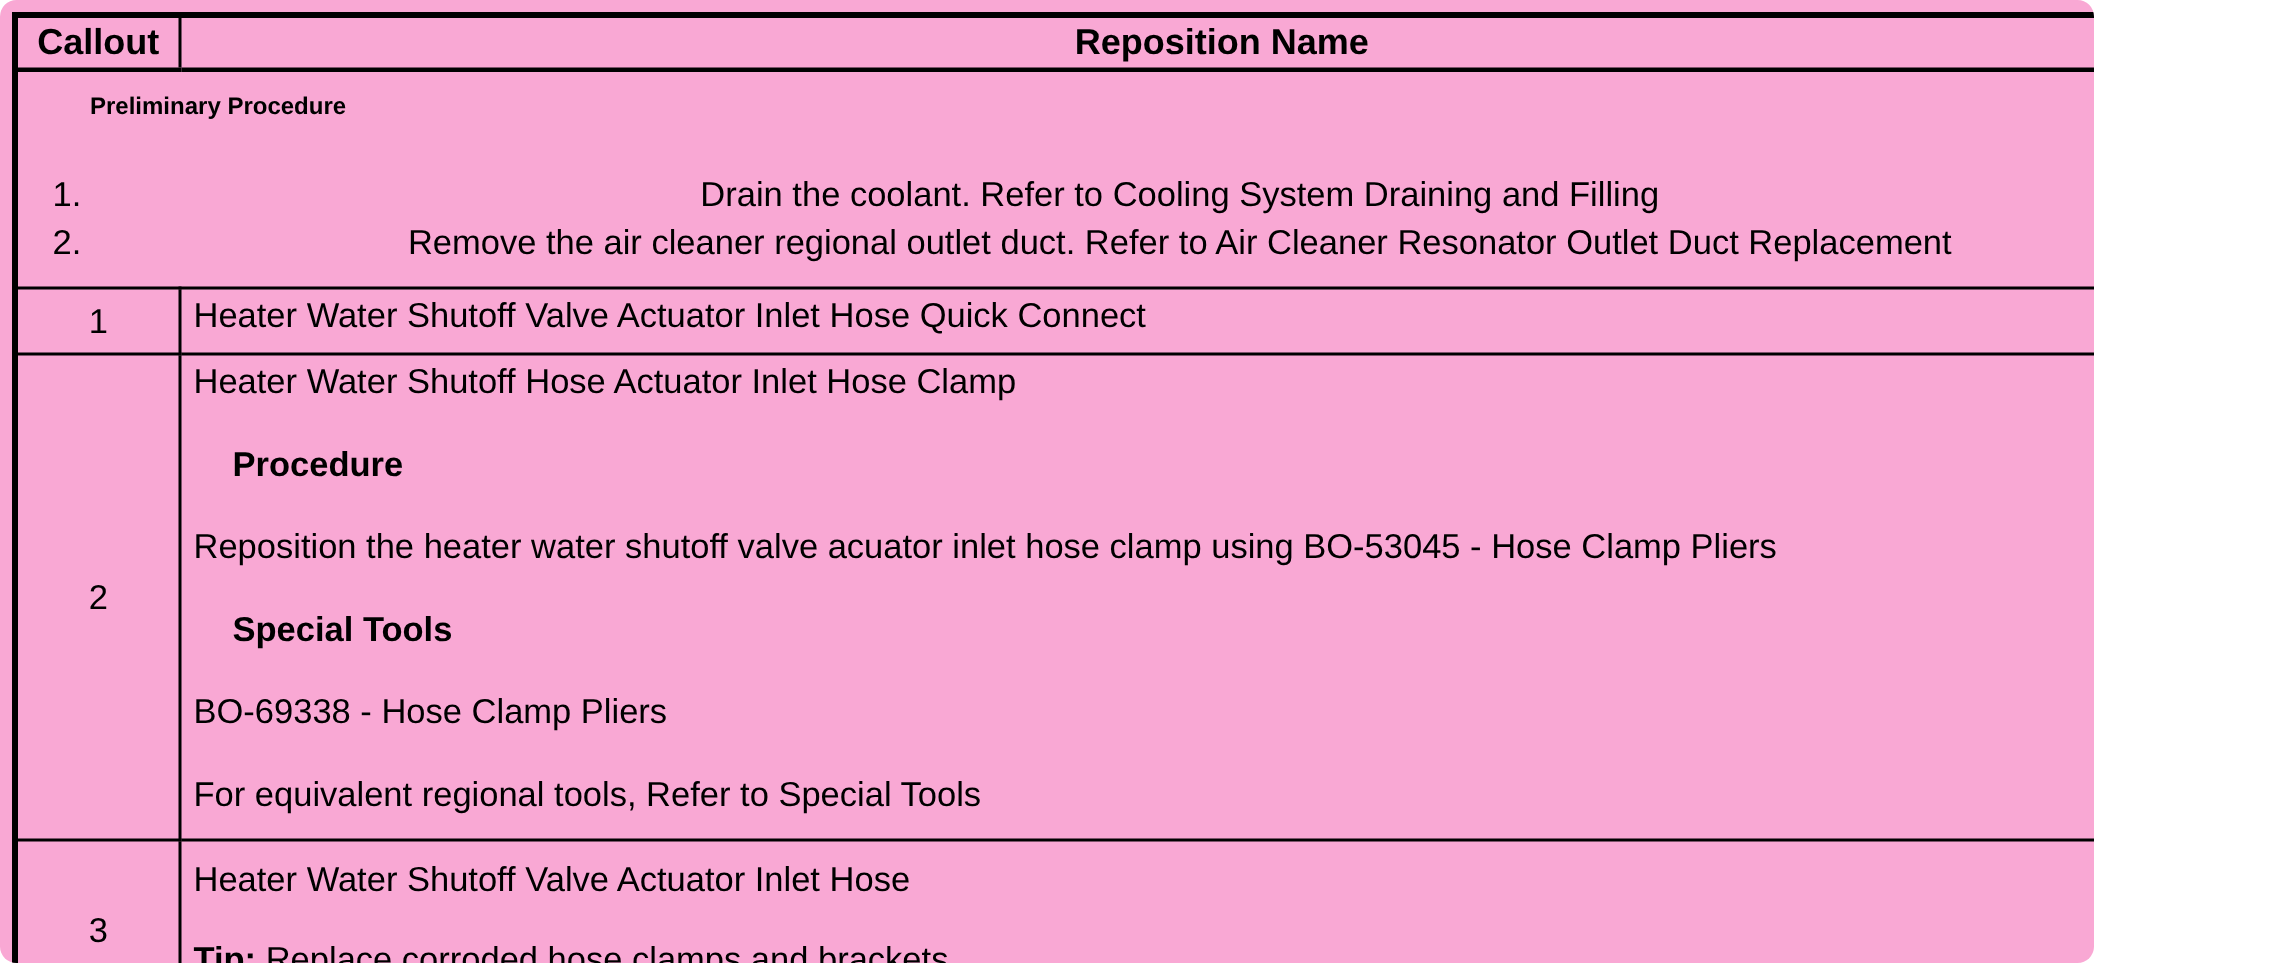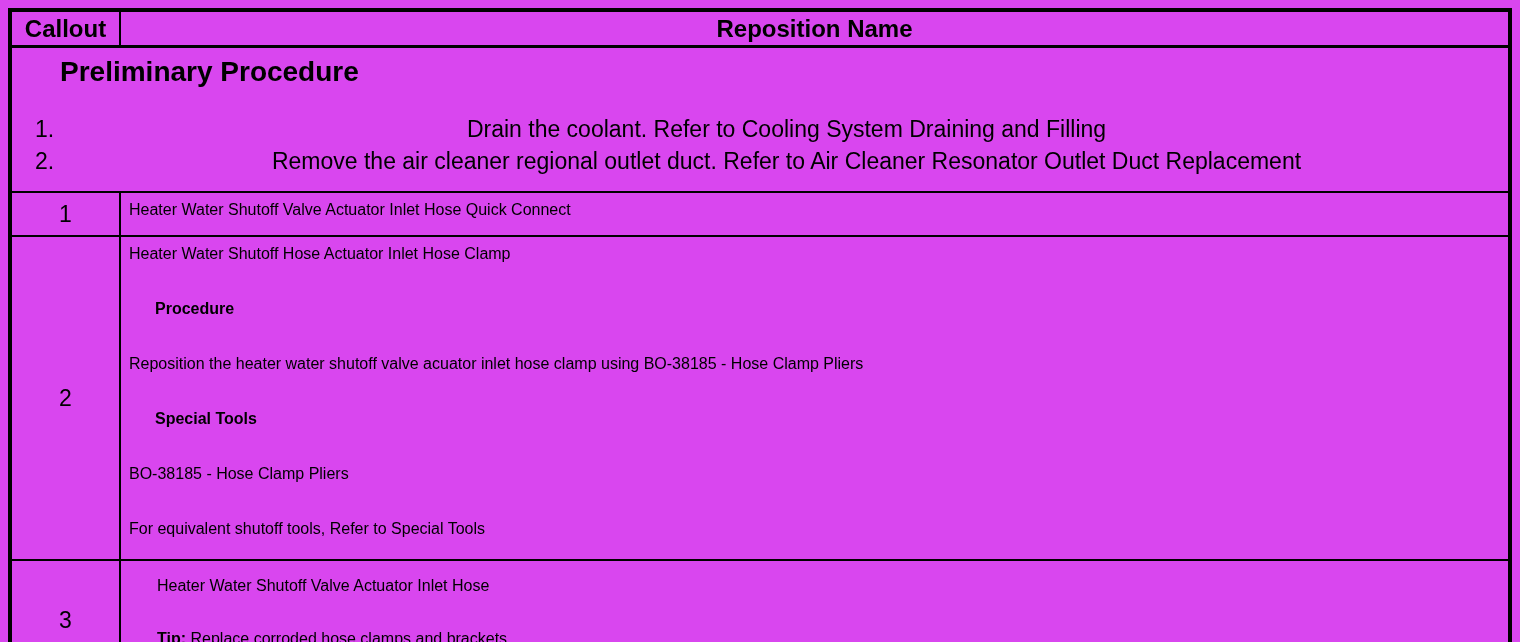--- a/index.html
+++ b/index.html
@@ -2,21 +2,21 @@
 <html><head>
 <meta charset="utf-8">
 <style>
   html, body { margin: 0; padding: 0; }
   body {
     width: 1520px; height: 642px;
     background: #ffffff;
     color: #000000;
     font-family: "Liberation Sans", sans-serif;
   }
-  .page { position: relative; width: 1520px; height: 642px; background: #d946ef; overflow: hidden; }
+  .page { position: relative; width: 1396px; height: 642px; background: #f9a8d4; overflow: hidden; border-radius: 11px; }
 
   table.doc-table {
     position: absolute; left: 8px; top: 8px;
     width: 1504px;
     border-collapse: collapse;
     table-layout: fixed;
     border: 4px solid #000000;
   }
   col.col-callout { width: 110px; }
 
@@ -33,42 +33,42 @@
 
   td { padding: 0; vertical-align: top; }
 
   tr.prelim-row td {
     height: 133px;
     border-bottom: 2px solid #000000;
     padding: 10px 10px 0 23px;
   }
   .prelim-heading {
     margin: 0 0 30px 25px;
-    font-size: 28px;
+    font-size: 16px;
     font-weight: bold;
     line-height: 28px;
   }
   .step { display: flex; font-size: 23px; line-height: 26px; margin: 0 0 6px 0; }
   .step-num { flex: none; width: 40px; }
   .step-text { flex: 1 1 auto; text-align: center; }
 
   td.callout-cell {
     border-right: 2px solid #000000;
     text-align: center;
     vertical-align: middle;
     font-size: 23px;
   }
   tr.body-row-1 td { height: 38px; border-bottom: 2px solid #000000; }
   tr.body-row-2 td { height: 318px; border-bottom: 2px solid #000000; }
   tr.body-row-3 td { height: 90px; }
 
-  td.name-cell { padding: 4px 10px 0 8px; font-size: 16px; }
+  td.name-cell { padding: 4px 10px 0 8px; font-size: 23px; }
   td.name-cell.pad-12 { padding-top: 12px; }
   td.name-cell p { margin: 0 0 29px 0; line-height: 26px; }
-  tr.body-row-3 td.name-cell p { margin-bottom: 27px; margin-left: 28px; }
+  tr.body-row-3 td.name-cell p { margin-bottom: 27px; }
   td.name-cell p.last { margin-bottom: 0; }
   td.name-cell p.bold { font-weight: bold; margin-left: 26px; }
   .tip-label { font-weight: bold; }
 </style>
 </head>
 <body>
 
 <div class="page">
   <table class="doc-table">
     <colgroup>
@@ -101,24 +101,24 @@
         <td class="name-cell">
           <p class="last">Heater Water Shutoff Valve Actuator Inlet Hose Quick Connect</p>
         </td>
       </tr>
 
       <tr class="body-row-2">
         <td class="callout-cell">2</td>
         <td class="name-cell">
           <p>Heater Water Shutoff Hose Actuator Inlet Hose Clamp</p>
           <p class="bold">Procedure</p>
-          <p>Reposition the heater water shutoff valve acuator inlet hose clamp using BO-38185 - Hose Clamp Pliers</p>
+          <p>Reposition the heater water shutoff valve acuator inlet hose clamp using BO-53045 - Hose Clamp Pliers</p>
           <p class="bold">Special Tools</p>
-          <p>BO-38185 - Hose Clamp Pliers</p>
-          <p class="last">For equivalent shutoff tools, Refer to Special Tools</p>
+          <p>BO-69338 - Hose Clamp Pliers</p>
+          <p class="last">For equivalent regional tools, Refer to Special Tools</p>
         </td>
       </tr>
 
       <tr class="body-row-3">
         <td class="callout-cell">3</td>
         <td class="name-cell pad-12">
           <p>Heater Water Shutoff Valve Actuator Inlet Hose</p>
           <p class="last"><span class="tip-label">Tip:</span> <span>Replace corroded hose clamps and brackets.</span></p>
         </td>
       </tr>

